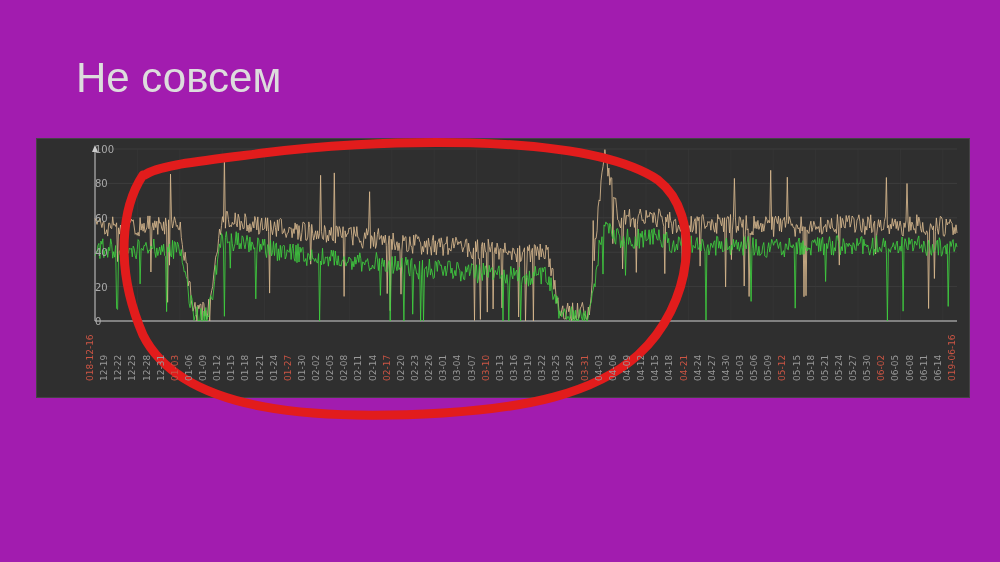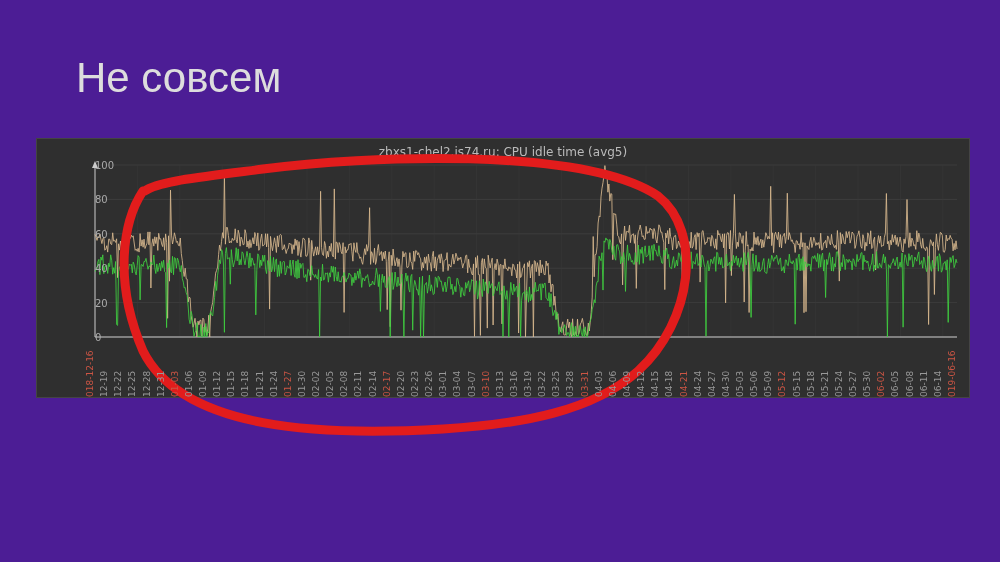--- a/index.html
+++ b/index.html
@@ -8,21 +8,21 @@
     width: 1000px;
     height: 562px;
     background: #000;
     font-family: "Segoe UI", Arial, sans-serif;
     overflow: hidden;
   }
   .slide {
     width: 1000px;
     height: 562px;
     position: relative;
-    background: #4c1d95;
+    background: #a21caf;
   }
   .heading {
     position: absolute;
     top: 54px;
     left: 76px;
     color: #ddd;
     font-size: 42px;
     font-weight: 300;
   }
   .chart-box {
@@ -86,21 +86,20 @@
     font-family: "DejaVu Sans", Arial, sans-serif;
   }
 </style>
 </head>
 <body>
 
 <div class="slide">
   <div class="heading">Не совсем</div>
 
   <div class="chart-box">
-    <div class="chart-title">zbxs1-chel2.is74.ru: CPU idle time (avg5)</div>
 
     <div class="plot-wrap">
       <svg class="plot" viewBox="0 0 920 180" preserveAspectRatio="none">
         <g id="ygrid">
             <line x1="52" x2="914" y1="176" y2="176" stroke="#4a4a4a" stroke-width="0.5"></line>
             <line x1="52" x2="914" y1="141.6" y2="141.6" stroke="#4a4a4a" stroke-width="0.5"></line>
             <line x1="52" x2="914" y1="107.2" y2="107.2" stroke="#4a4a4a" stroke-width="0.5"></line>
             <line x1="52" x2="914" y1="72.8" y2="72.8" stroke="#4a4a4a" stroke-width="0.5"></line>
             <line x1="52" x2="914" y1="38.400000000000006" y2="38.400000000000006" stroke="#4a4a4a" stroke-width="0.5"></line>
             <line x1="52" x2="914" y1="4" y2="4" stroke="#4a4a4a" stroke-width="0.5"></line>

